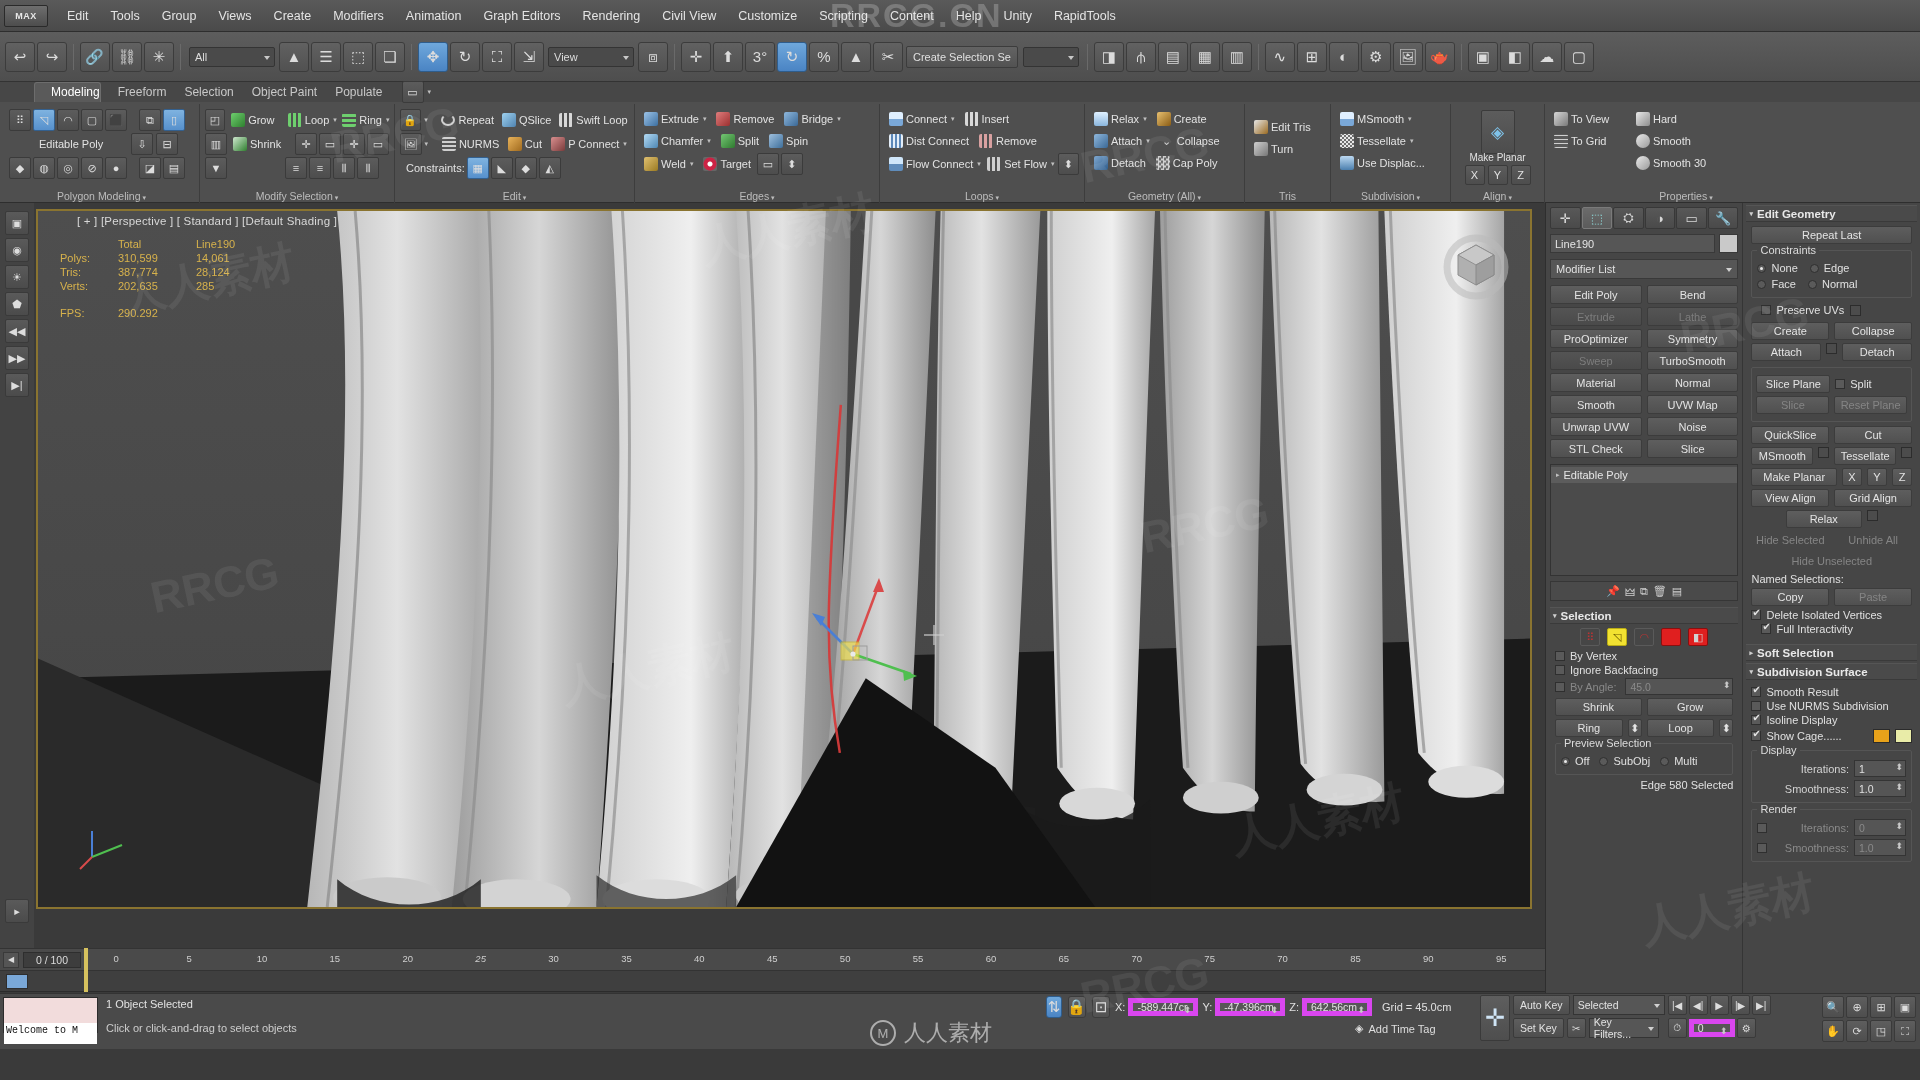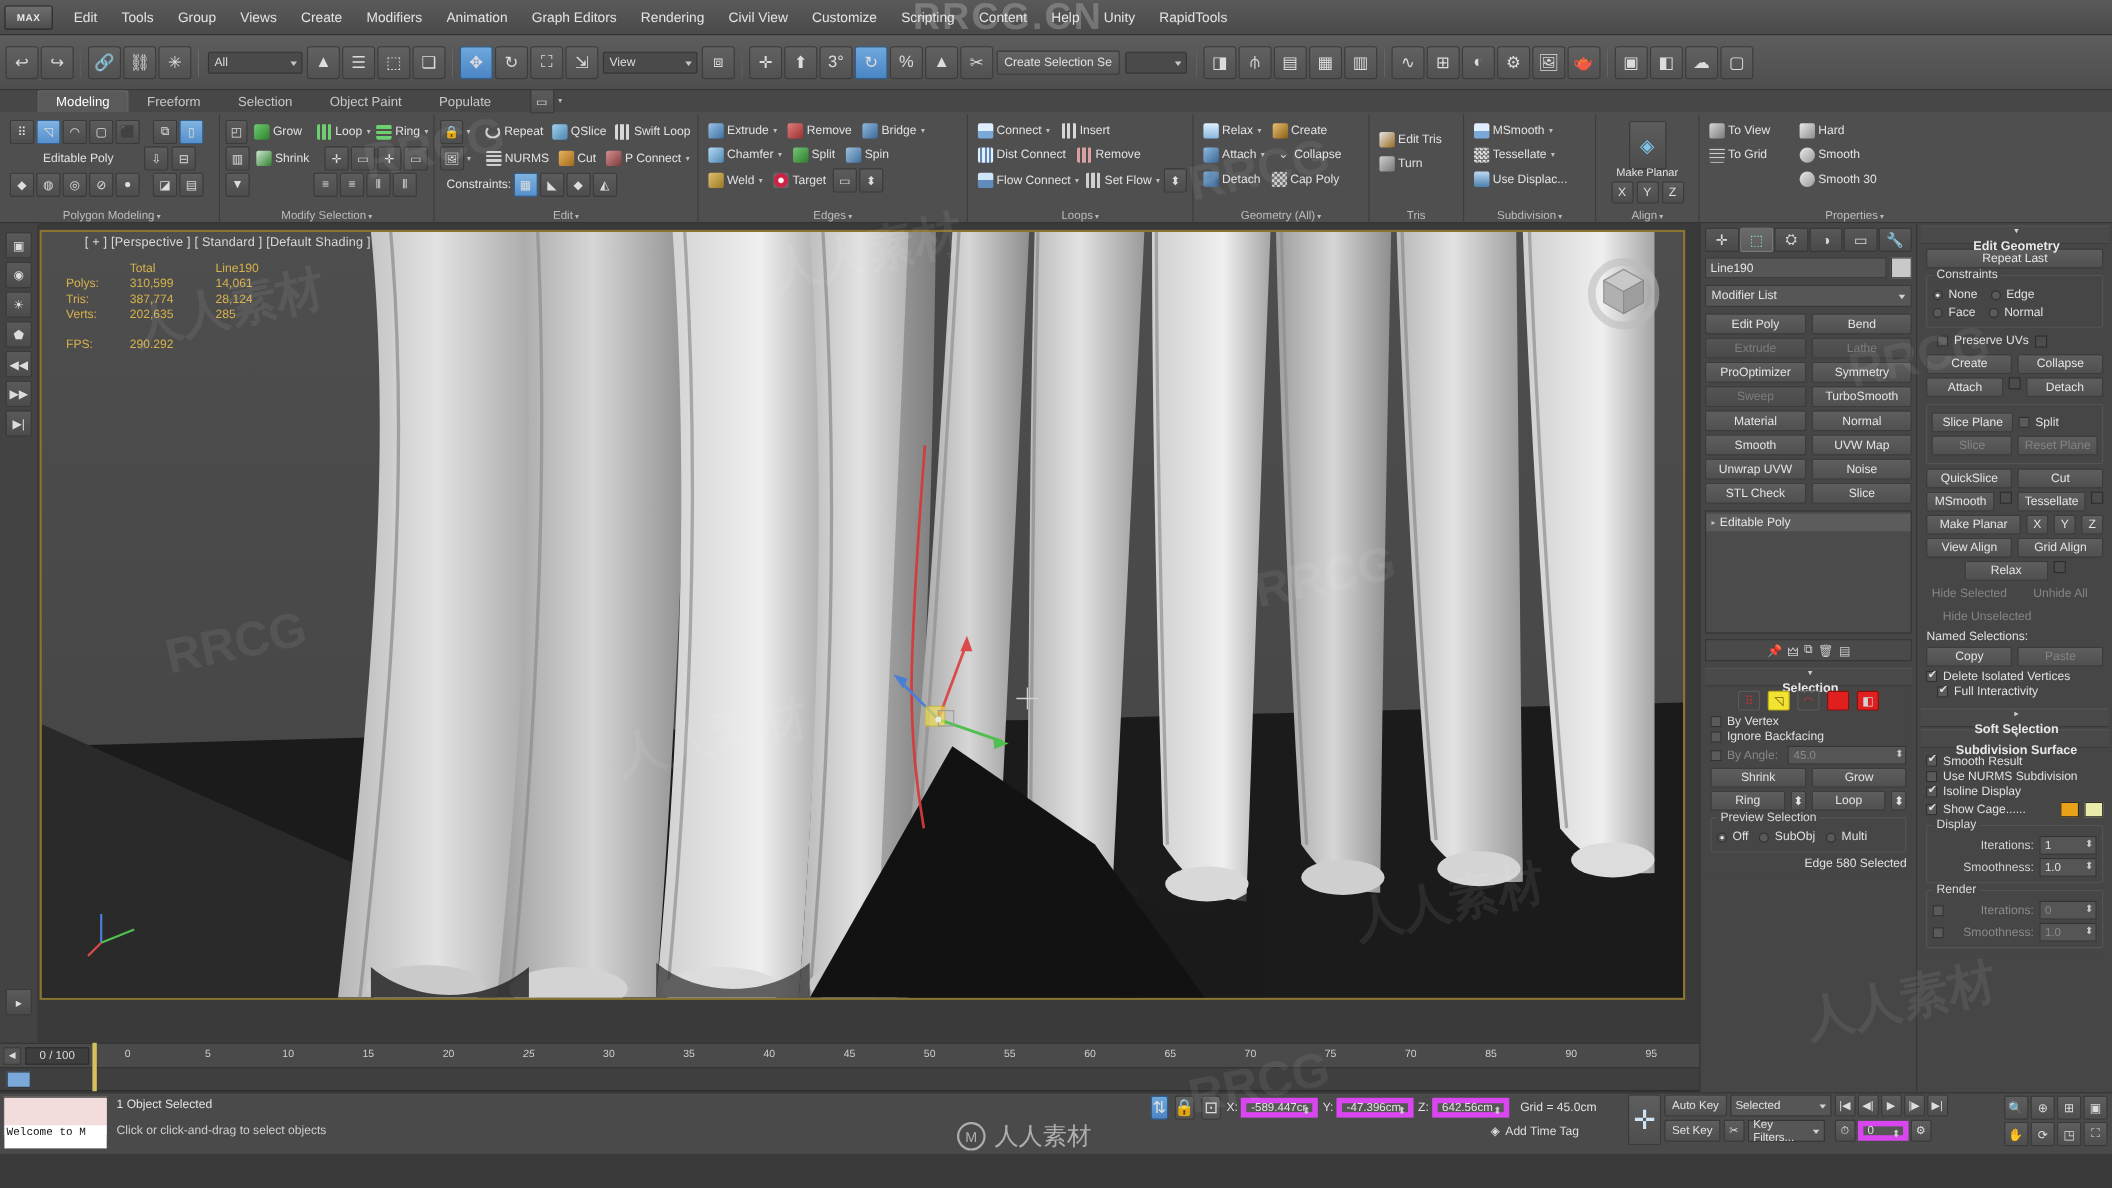--- a/index.html
+++ b/index.html
@@ -65,21 +65,21 @@
     display:flex; align-items:center; margin:0 2px; cursor:pointer; white-space:nowrap;
   }
 
   
   .ribbon {
     position:absolute; left:0; top:82px; width:1920px; height:121px;
     background:#4f4f4f; border-bottom:1px solid #2e2e2e;
   }
   .ribbon-tabs { display:flex; height:20px; padding-left:34px; background:#474747; }
   .rtab {
-    padding:2px 16px 0 16px; font-size:12px; color:#c8c8c8; cursor:pointer;
+    padding:2px 0 0 16px; font-size:12px; color:#c8c8c8; cursor:pointer;
     border:1px solid transparent; border-bottom:none;
   }
   .rtab.active {
     background:#5a5a5a; color:#fff; border-color:#6d6d6d;
     border-radius:3px 3px 0 0;
   }
   .ribbon-body { display:flex; height:101px; padding:2px 0 0 4px; }
   .rpanel {
     position:relative; display:flex; flex-direction:column;
     border-right:1px solid #3d3d3d; padding:2px 5px 0 5px; height:99px;
@@ -219,21 +219,21 @@
                color:#e6e6e6; padding:2px 4px; }
   .stackitem.sel { background:#5c5c5c; }
   .stack-tools { display:flex; align-items:center; justify-content:center; gap:5px;
                  height:20px; background:#4a4a4a; border:1px solid #363636; margin-bottom:6px; }
   .stack-tools span { font-size:11px; color:#cfcfcf; cursor:pointer; }
 
   .rollup { margin-bottom:2px; }
   .rollup-hdr {
     height:17px; background:#4a4a4a; display:flex; align-items:center; gap:4px;
     font-size:11.5px; font-weight:bold; color:#e8e8e8; padding-left:3px;
-    border-top:1px solid #555; border-bottom:1px solid #3a3a3a; cursor:pointer;flex-direction:column;
+    border-top:1px solid #555; border-bottom:1px solid #3a3a3a; cursor:pointer;
   }
   .rollup-hdr .tri { font-size:7px; color:#cfcfcf; }
   .rollup-body { padding:4px 5px 5px 5px; background:#464646; }
 
   .selicons { display:flex; justify-content:center; gap:7px; margin-bottom:4px; }
   .selico { width:20px; height:18px; border:1px solid #5a5a5a; border-radius:2px;
             display:flex;align-items:center;justify-content:center; cursor:pointer;}
   .selico.on { background:#f2e231; border-color:#b9ac16; }
 
   .chk { display:flex; align-items:center; gap:5px; font-size:11px; color:#e0e0e0;
@@ -1151,21 +1151,21 @@
             <div class="pbtn">Grid Align</div>
           </div>
           <div class="btnrow" style="justify-content:center">
             <div class="pbtn" style="flex:0 0 76px">Relax</div>
             <span class="smallbox"></span>
           </div>
           <div class="btnrow">
             <div class="pbtn disabled" style="border-color:transparent;background:none">Hide Selected</div>
             <div class="pbtn disabled" style="border-color:transparent;background:none">Unhide All</div>
           </div>
-          <div class="btnrow" style="justify-content:flex-start">
+          <div class="btnrow" style="justify-content:center">
             <div class="pbtn disabled" style="flex:0 0 110px;border-color:transparent;background:none">Hide Unselected</div>
           </div>
           <div style="font-size:11px;color:#e0e0e0;margin-top:3px">Named Selections:</div>
           <div class="btnrow">
             <div class="pbtn">Copy</div>
             <div class="pbtn disabled">Paste</div>
           </div>
           <div class="chk">
             <span class="box checked"></span>
             <span>Delete Isolated Vertices</span>

